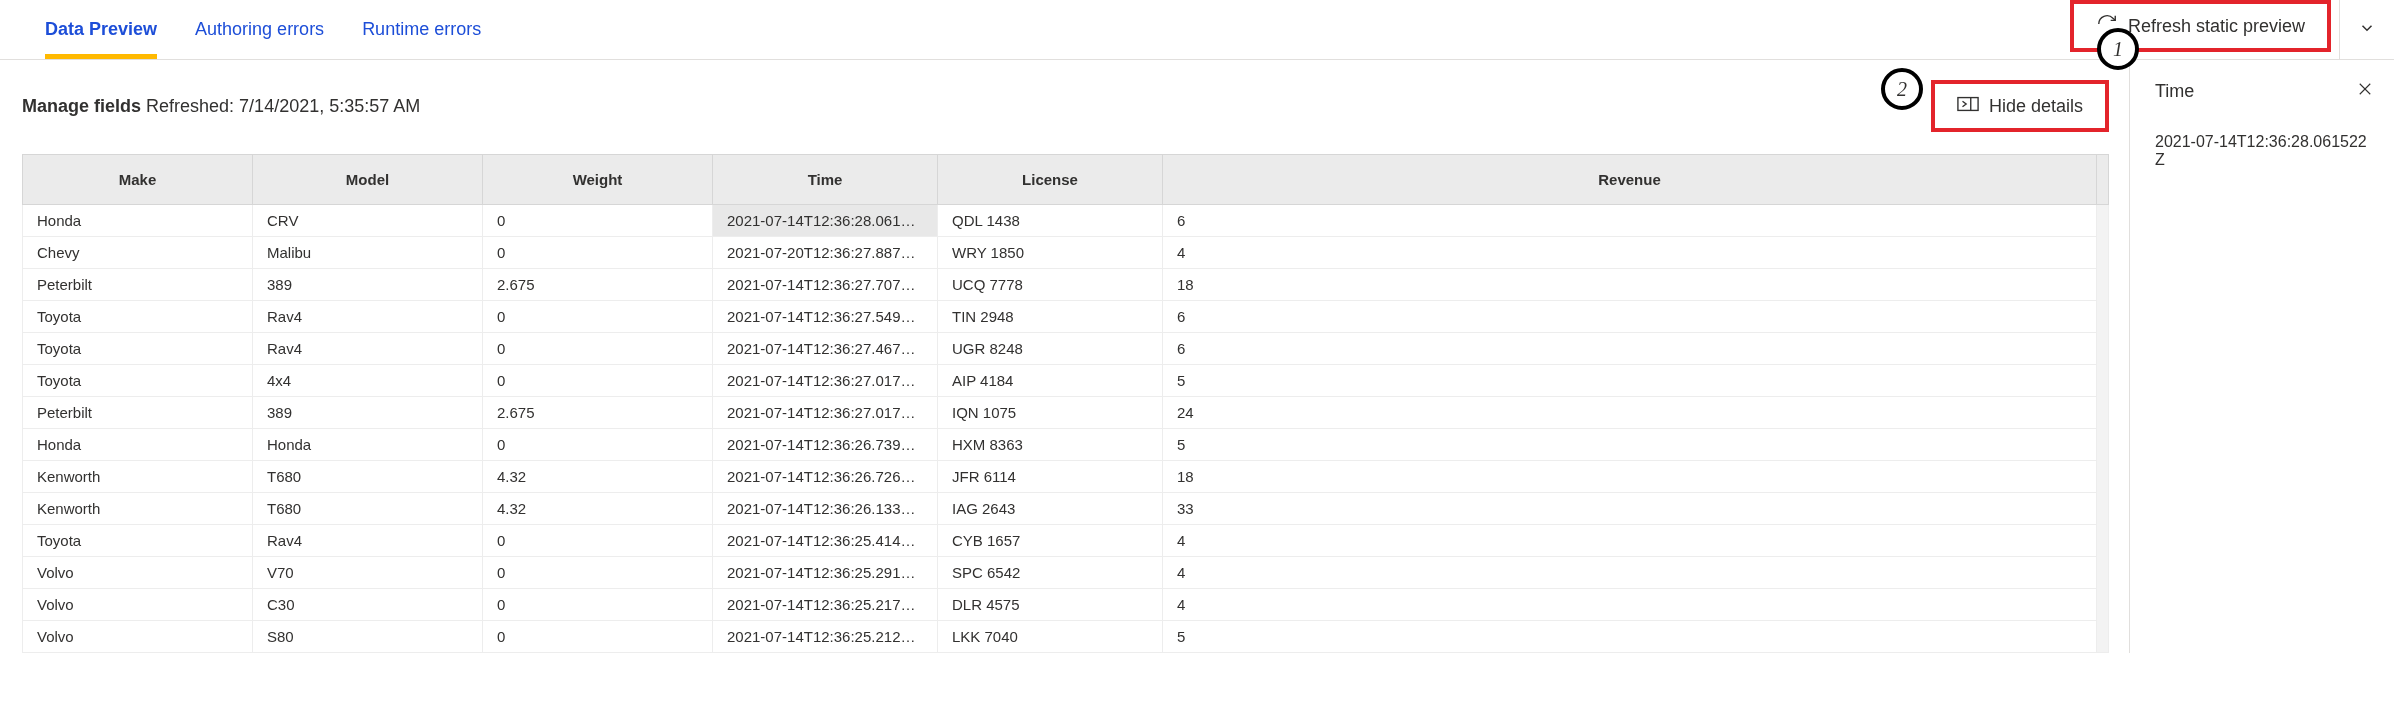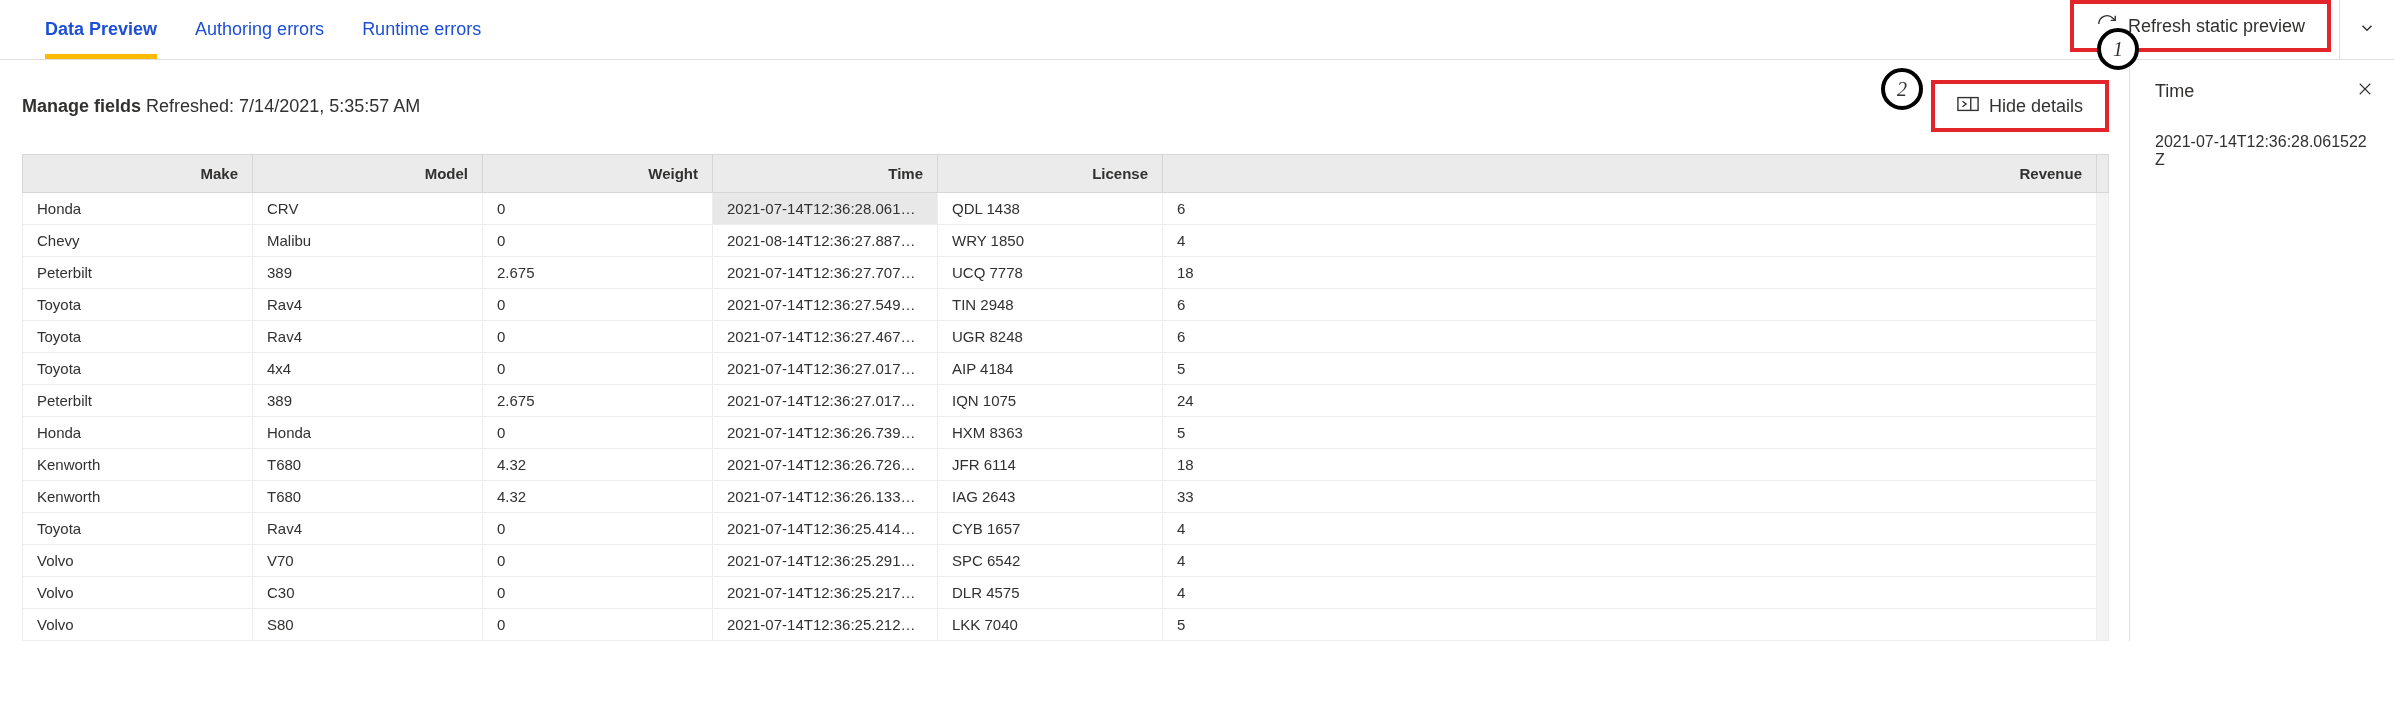--- a/index.html
+++ b/index.html
@@ -173,25 +173,25 @@
   .table-wrap {
     overflow: auto;
     max-height: 560px;
   }
   table {
     width: 100%;
     border-collapse: collapse;
     table-layout: fixed;
   }
   thead th {
-    text-align: right;
+    text-align: center;
     font-weight: 600;
     font-size: 15px;
     background: #ebebeb;
-    padding: 10px 14px;
+    padding: 16px 14px;
     border: 1px solid #d6d6d6;
   }
   tbody td {
     font-size: 15px;
     padding: 7px 14px;
     border: 1px solid #ededed;
     white-space: nowrap;
     overflow: hidden;
     text-overflow: ellipsis;
   }
@@ -291,21 +291,21 @@
               <td>0</td>
               <td class="cell-selected">2021-07-14T12:36:28.061522Z</td>
               <td>QDL 1438</td>
               <td>6</td>
               <td class="scroll-gutter" rowspan="14"></td>
             </tr>
             <tr>
               <td>Chevy</td>
               <td>Malibu</td>
               <td>0</td>
-              <td>2021-08-14T12:36:27.887522Z</td>
+              <td>2021-07-20T12:36:27.887522Z</td>
               <td>WRY 1850</td>
               <td>4</td>
             </tr>
             <tr>
               <td>Peterbilt</td>
               <td>389</td>
               <td>2.675</td>
               <td>2021-07-14T12:36:27.707522Z</td>
               <td>UCQ 7778</td>
               <td>18</td>

